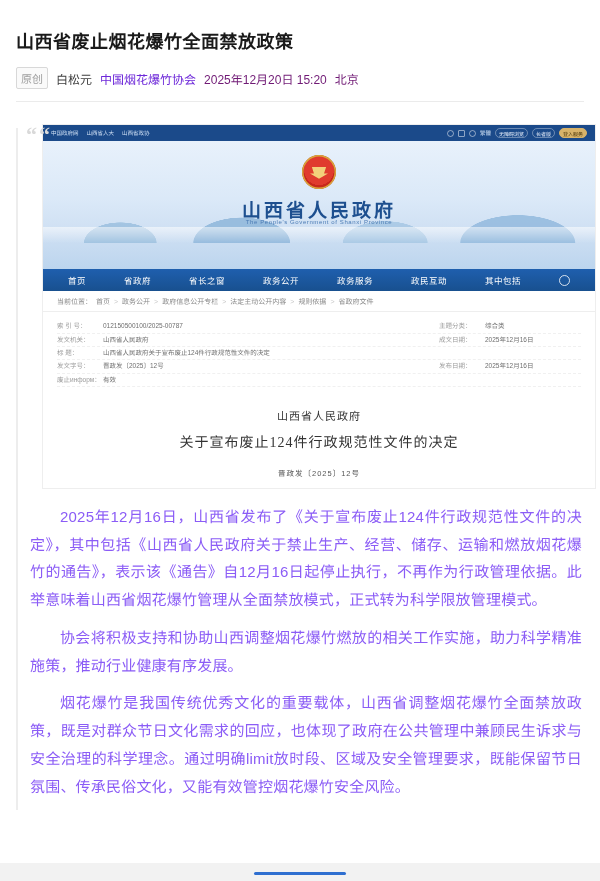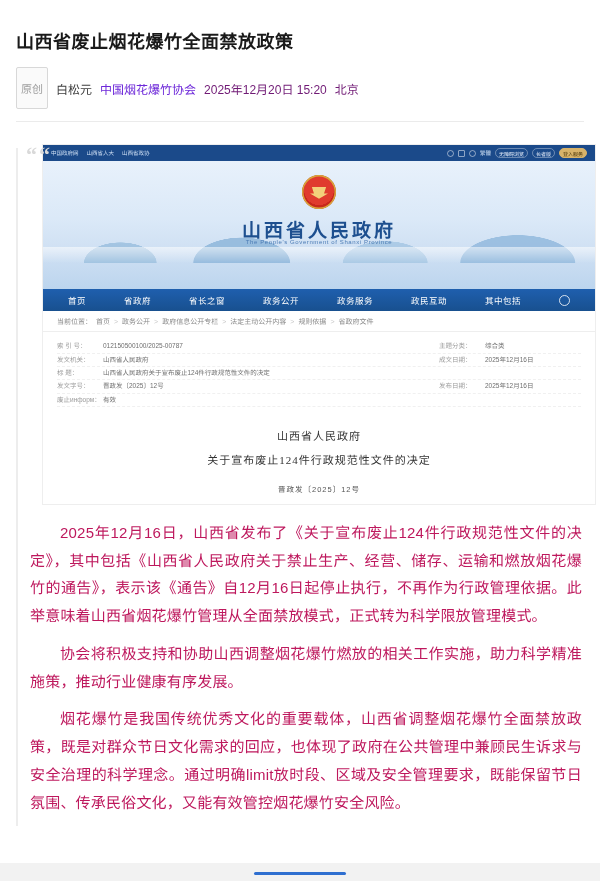--- a/index.html
+++ b/index.html
@@ -34,21 +34,21 @@
     align-items: center;
     gap: 8px;
     font-size: 12px;
     color: #9b9b9b;
     white-space: nowrap;
   }
   .tag-original {
     border: 1px solid #d8d8d8;
     color: #a0a0a0;
     font-size: 11px;
-    padding: 12px 4px;
+    padding: 2px 4px;
     border-radius: 2px;
     background: #fafafa;
   }
   .byline .author { color: #404040; }
   .byline .source { color: #6d28d9; }
   .byline .time, .byline .loc { color: #701a75; }
 
   .head-divider {
     margin-top: 12px;
     height: 1px;
@@ -252,21 +252,21 @@
     padding: 16px 14px 10px 14px;
     text-align: center;
   }
   .doc-line1 {
     font-size: 11px;
     color: #333;
     font-family: "Liberation Serif", "DejaVu Serif", serif;
     letter-spacing: 1px;
   }
   .doc-line2 {
-    font-size: 11px;
+    font-size: 14px;
     color: #333;
     margin-top: 8px;
     font-family: "Liberation Serif", "DejaVu Serif", serif;
     letter-spacing: 1px;
   }
   .doc-num {
     margin-top: 16px;
     font-size: 7.5px;
     color: #555;
     letter-spacing: 1px;
@@ -274,21 +274,21 @@
 
   
   .paras {
     margin-top: 14px;
     padding-right: 2px;
   }
   .paras p {
     margin: 0 0 10px 0;
     font-size: 15px;
     line-height: 1.85;
-    color: #be185d;
+    color: #8b5cf6;
     text-align: justify;
     text-indent: 2em;
     letter-spacing: .2px;
   }
 
   
   .bottom-strip {
     position: absolute;
     left: 0; right: 0; bottom: 0;
     height: 18px;

